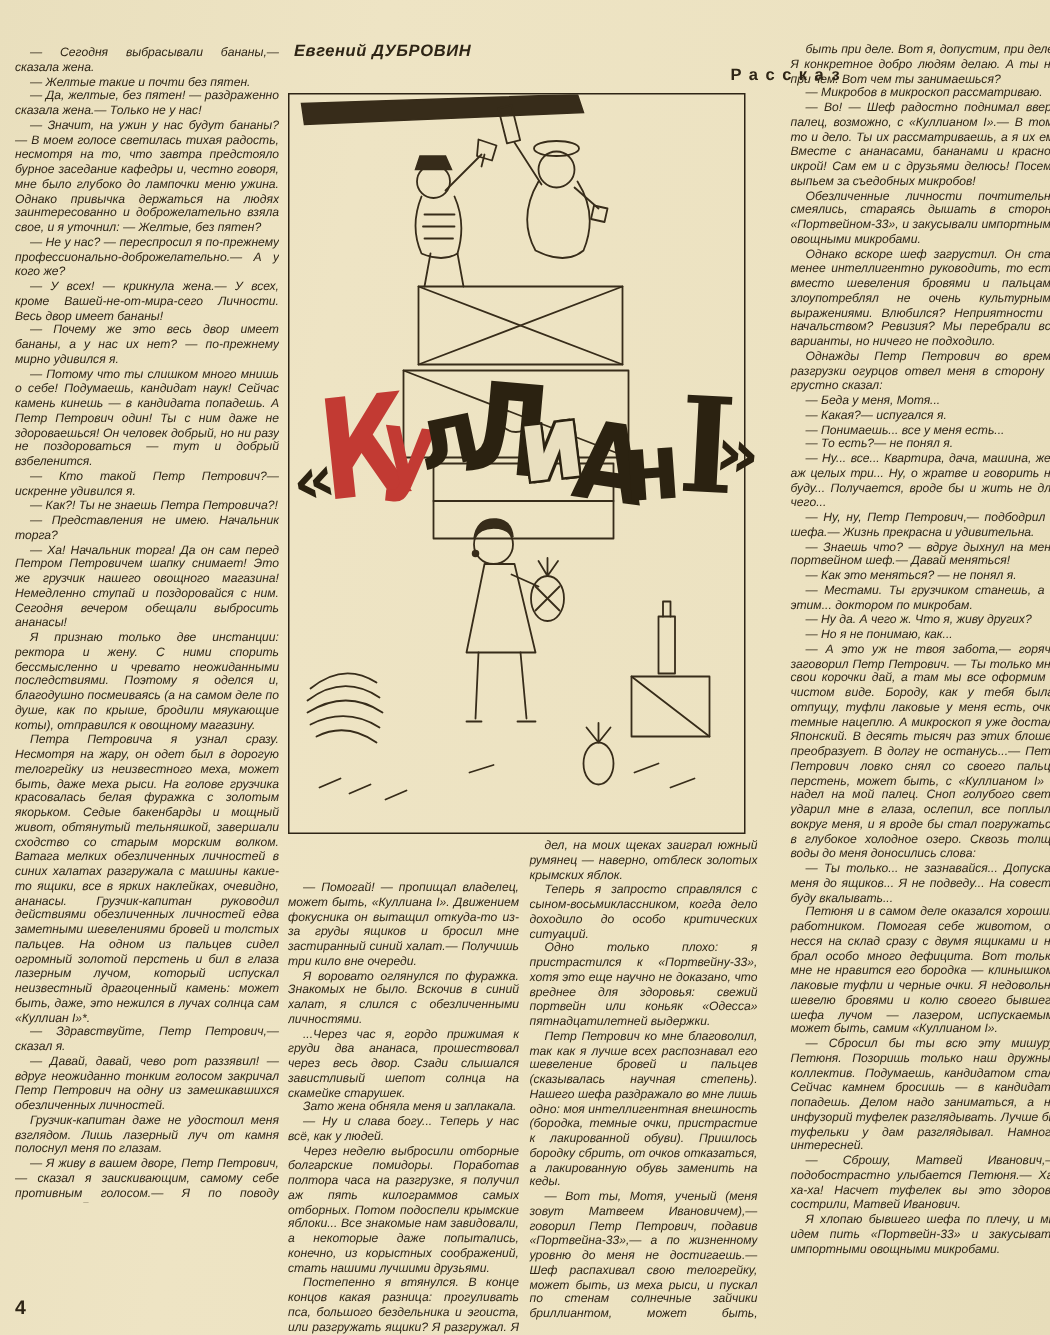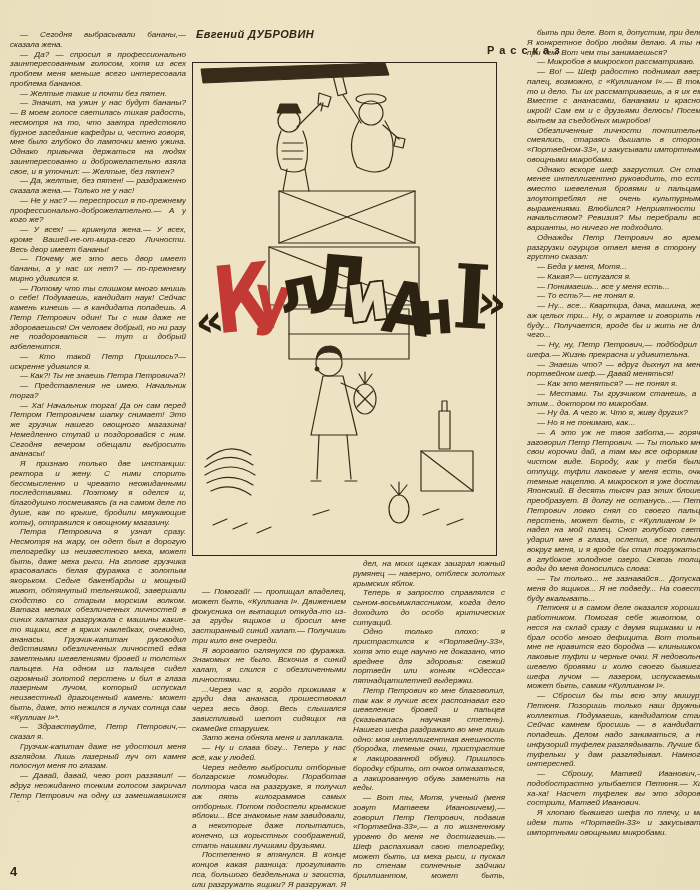--- a/index.html
+++ b/index.html
@@ -51,37 +51,36 @@
 </head>
 <body>
 
 <div class="page">
 
   <div class="author">Евгений ДУБРОВИН</div>
   <div class="genre">Рассказ</div>
 
   <div class="col" id="col-left">
       <p>— Сегодня выбрасывали бананы,— сказала жена.</p>
-      <p>— Да? — спросил я профессионально заинтересованным голосом, хотя из всех проблем меня меньше всего интересовала проблема бананов.</p>
       <p>— Желтые такие и почти без пятен.</p>
+      <p>— Да, желтые, без пятен! — раздраженно сказала жена.— Только не у нас!</p>
       <p>— Значит, на ужин у нас будут бананы? — В моем голосе светилась тихая радость, несмотря на то, что завтра предстояло бурное заседание кафедры и, честно говоря, мне было глубоко до лампочки меню ужина. Однако привычка держаться на людях заинтересованно и доброжелательно взяла свое, и я уточнил: — Желтые, без пятен?</p>
-      <p>— Да, желтые, без пятен! — раздраженно сказала жена.— Только не у нас!</p>
       <p>— Не у нас? — переспросил я по-прежнему профессионально-доброжелательно.— А у кого же?</p>
       <p>— У всех! — крикнула жена.— У всех, кроме Вашей-не-от-мира-сего Личности. Весь двор имеет бананы!</p>
       <p>— Почему же это весь двор имеет бананы, а у нас их нет? — по-прежнему мирно удивился я.</p>
       <p>— Потому что ты слишком много мнишь о себе! Подумаешь, кандидат наук! Сейчас камень кинешь — в кандидата попадешь. А Петр Петрович один! Ты с ним даже не здороваешься! Он человек добрый, но ни разу не поздороваться — тут и добрый взбеленится.</p>
-      <p>— Кто такой Петр Пришлось?— искренне удивился я.</p>
+      <p>— Кто такой Петр Петрович?— искренне удивился я.</p>
       <p>— Как?! Ты не знаешь Петра Петровича?!</p>
       <p>— Представления не имею. Начальник торга?</p>
       <p>— Ха! Начальник торга! Да он сам перед Петром Петровичем шапку снимает! Это же грузчик нашего овощного магазина! Немедленно ступай и поздоровайся с ним. Сегодня вечером обещали выбросить ананасы!</p>
       <p>Я признаю только две инстанции: ректора и жену. С ними спорить бессмысленно и чревато неожиданными последствиями. Поэтому я оделся и, благодушно посмеиваясь (а на самом деле по душе, как по крыше, бродили мяукающие коты), отправился к овощному магазину.</p>
       <p>Петра Петровича я узнал сразу. Несмотря на жару, он одет был в дорогую телогрейку из неизвестного меха, может быть, даже меха рыси. На голове грузчика красовалась белая фуражка с золотым якорьком. Седые бакенбарды и мощный живот, обтянутый тельняшкой, завершали сходство со старым морским волком. Ватага мелких обезличенных личностей в синих халатах разгружала с машины какие-то ящики, все в ярких наклейках, очевидно, ананасы. Грузчик-капитан руководил действиями обезличенных личностей едва заметными шевелениями бровей и толстых пальцев. На одном из пальцев сидел огромный золотой перстень и бил в глаза лазерным лучом, который испускал неизвестный драгоценный камень: может быть, даже, это нежился в лучах солнца сам «Куллиан I»*.</p>
       <p>— Здравствуйте, Петр Петрович,— сказал я.</p>
+      <p>— Давай, давай, чево рот раззявил! — вдруг неожиданно тонким голосом закричал Петр Петрович на одну из замешкавшихся обезличенных личностей.</p>
       <p>Грузчик-капитан даже не удостоил меня взглядом. Лишь лазерный луч от камня полоснул меня по глазам.</p>
-      <p>— Давай, давай, чево рот раззявил! — вдруг неожиданно тонким голосом закричал Петр Петрович на одну из замешкавшихся обезличенных личностей.</p>
       <p>— Я живу в вашем дворе, Петр Петрович,— сказал я заискивающим, самому себе противным голосом.— Я по поводу ананасов... Говорят...</p>
     </div>
 
   <div class="illo" aria-label="Карикатура: два грузчика пируют на груде ящиков с ананасами и бананами, внизу женщина с покупками">
     <svg width="302" height="491" viewBox="0 0 302 491">
 
       <polygon class="skf" points="8,6 192,0 196,12 10,20"></polygon>
       <g>
         <rect class="sk" x="86" y="128" width="136" height="52"></rect>
         <line class="sk" x1="86" y1="128" x2="222" y2="180"></line>
@@ -156,21 +155,21 @@
         <span class="t-ltr c-black">А</span>
         <span class="t-ltr c-black">н</span>
         <span class="t-ltr c-serif-black">I</span>
         <span class="t-ltr c-black">»</span>
       </div>
   </div>
 
   <div class="col" id="col-mid1">
       <p>— Помогай! — пропищал владелец, может быть, «Куллиана I». Движением фокусника он вытащил откуда-то из-за груды ящиков и бросил мне застиранный синий халат.— Получишь три кило вне очереди.</p>
       <p>Я воровато оглянулся по фуражка. Знакомых не было. Вскочив в синий халат, я слился с обезличенными личностями.</p>
-      <p>...Через час я, гордо прижимая к груди два ананаса, прошествовал через весь двор. Весь слышался завистливый шепот сидящих на скамейке старушек.</p>
+      <p>...Через час я, гордо прижимая к груди два ананаса, прошествовал через весь двор. Сзади слышался завистливый шепот солнца на скамейке старушек.</p>
       <p>Зато жена обняла меня и заплакала.</p>
       <p>— Ну и слава богу... Теперь у нас всё, как у людей.</p>
       <p>Через неделю выбросили отборные болгарские помидоры. Поработав полтора часа на разгрузке, я получил аж пять килограммов самых отборных. Потом подоспели крымские яблоки... Все знакомые нам завидовали, а некоторые даже попытались, конечно, из корыстных соображений, стать нашими лучшими друзьями.</p>
       <p>Постепенно я втянулся. В конце концов какая разница: прогуливать пса, большого бездельника и эгоиста, или разгружать ящики? Я разгружал. Я окреп, загорел, поху-</p>
     </div>
   <div class="col" id="col-mid2">
       <p>дел, на моих щеках заиграл южный румянец — наверно, отблеск золотых крымских яблок.</p>
       <p>Теперь я запросто справлялся с сыном-восьмиклассником, когда дело доходило до особо критических ситуаций.</p>
       <p>Одно только плохо: я пристрастился к «Портвейну-33», хотя это еще научно не доказано, что вреднее для здоровья: свежий портвейн или коньяк «Одесса» пятнадцатилетней выдержки.</p>
       <p>Петр Петрович ко мне благоволил, так как я лучше всех распознавал его шевеление бровей и пальцев (сказывалась научная степень). Нашего шефа раздражало во мне лишь одно: моя интеллигентная внешность (бородка, темные очки, пристрастие к лакированной обуви). Пришлось бородку сбрить, от очков отказаться, а лакированную обувь заменить на кеды.</p>

